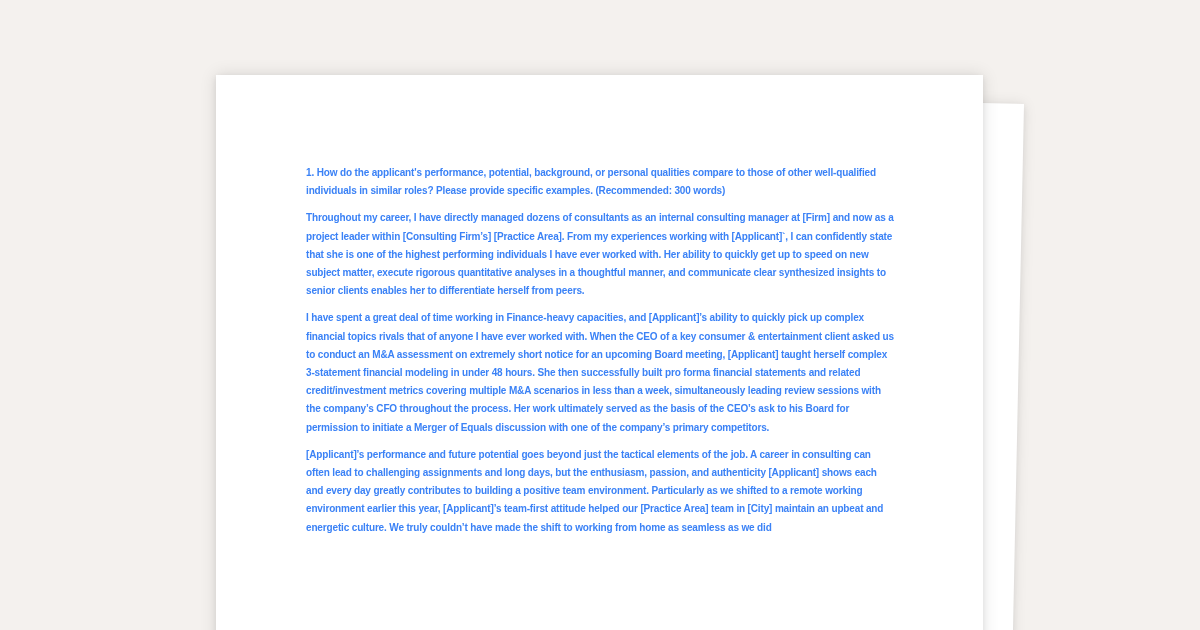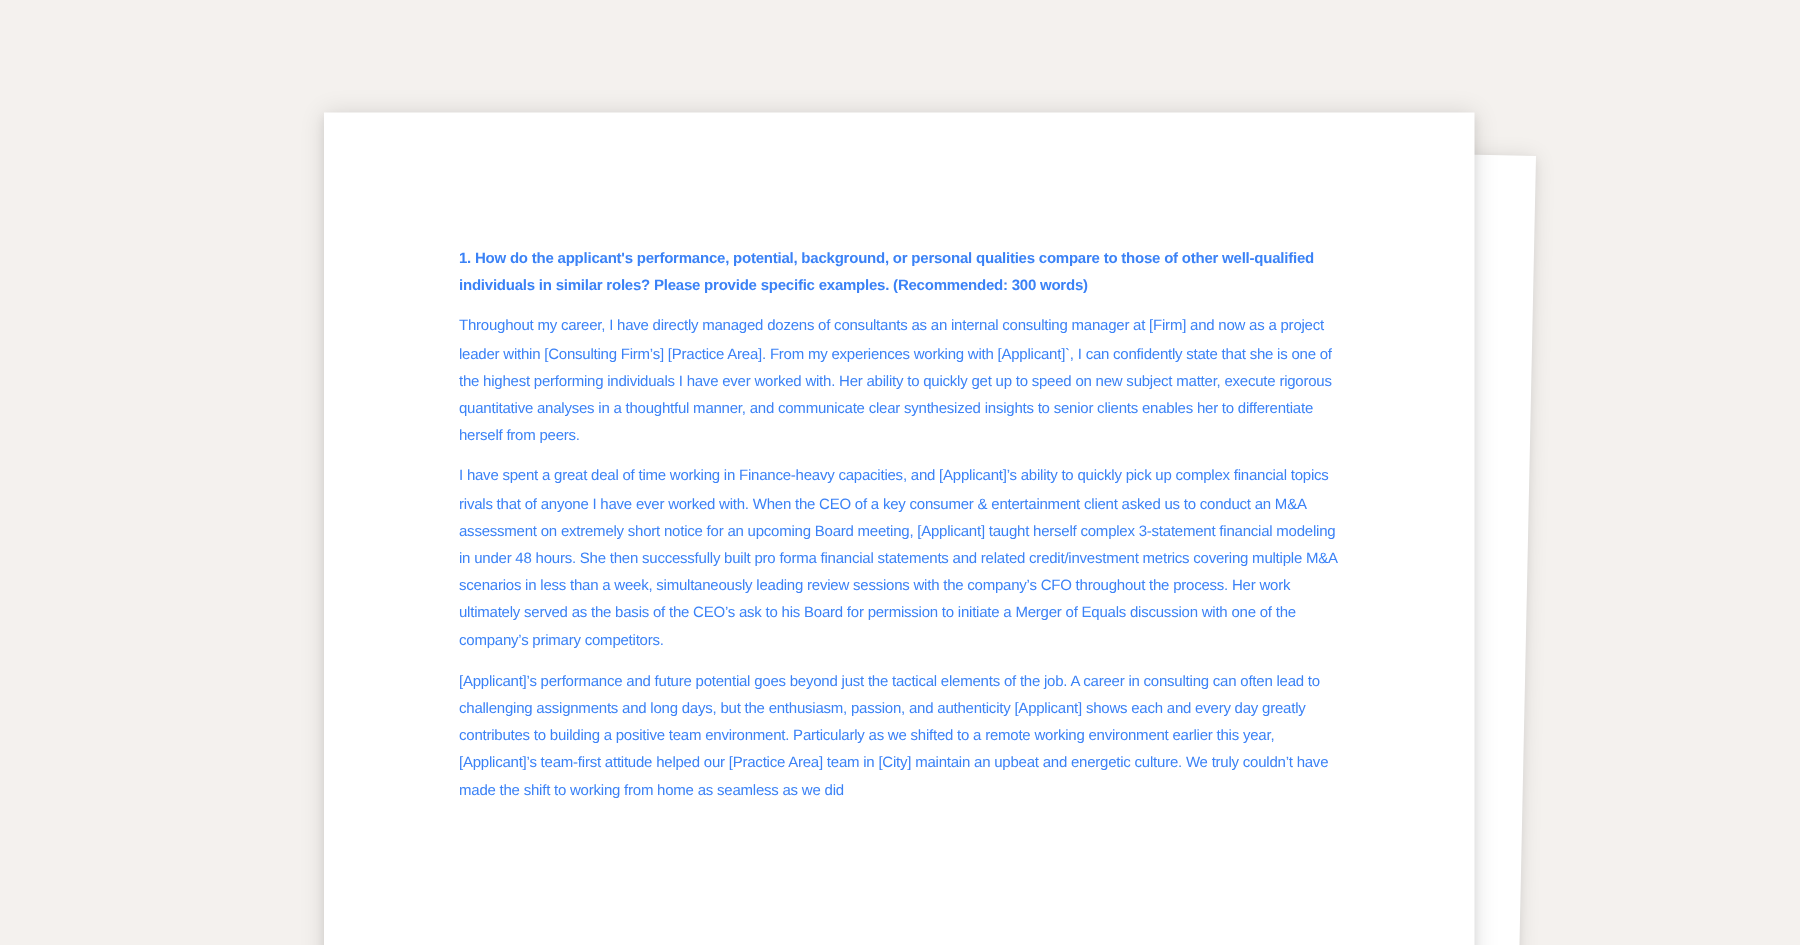--- a/index.html
+++ b/index.html
@@ -18,21 +18,21 @@
     position: absolute; left: 216px; top: 75px; width: 767px; height: 620px;
     background: #ffffff;
     box-shadow: 0 0 16px rgba(0,0,0,0.12), 0 2px 6px rgba(0,0,0,0.08);
   }
   .content {
     position: absolute; left: 90px; top: 89px; width: 590px;
     color: #3b82f6; font-size: 10px; line-height: 18.2px;
     letter-spacing: -0.15px;
   }
   .question { font-weight: bold; margin: 0 0 9px 0; }
-  .para { margin: 0 0 9px 0; }
+  .para { margin: 0 0 9px 0; font-weight: bold; }
 </style>
 </head>
 <body>
 
 <div class="back-page"></div>
 
 <div class="front-page">
   <div class="content">
     <p class="question">1. How do the applicant's performance, potential, background, or personal qualities compare to those of other well-qualified individuals in similar roles? Please provide specific examples. (Recommended: 300 words)</p>
     <p class="para">Throughout my career, I have directly managed dozens of consultants as an internal consulting manager at [Firm] and now as a project leader within [Consulting Firm’s] [Practice Area]. From my experiences working with [Applicant]`, I can confidently state that she is one of the highest performing individuals I have ever worked with. Her ability to quickly get up to speed on new subject matter, execute rigorous quantitative analyses in a thoughtful manner, and communicate clear synthesized insights to senior clients enables her to differentiate herself from peers.</p>

